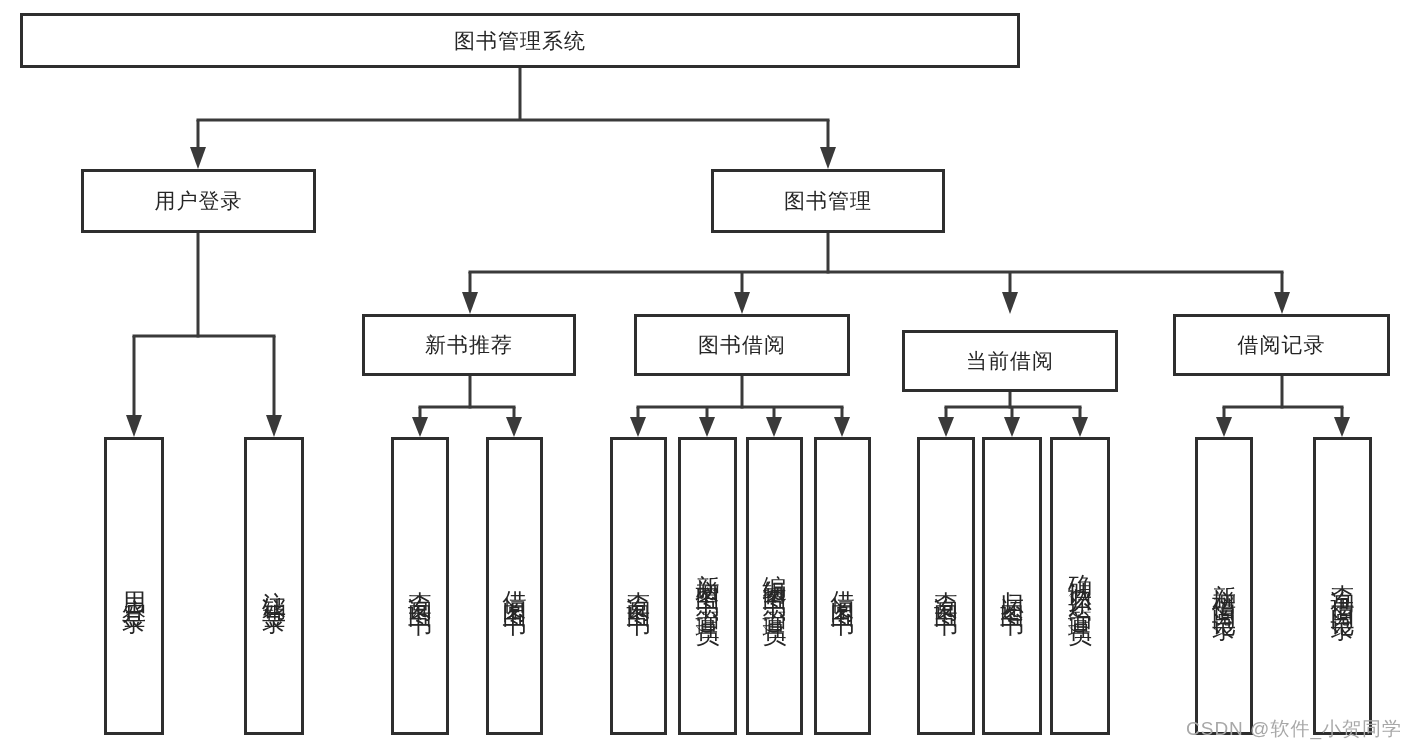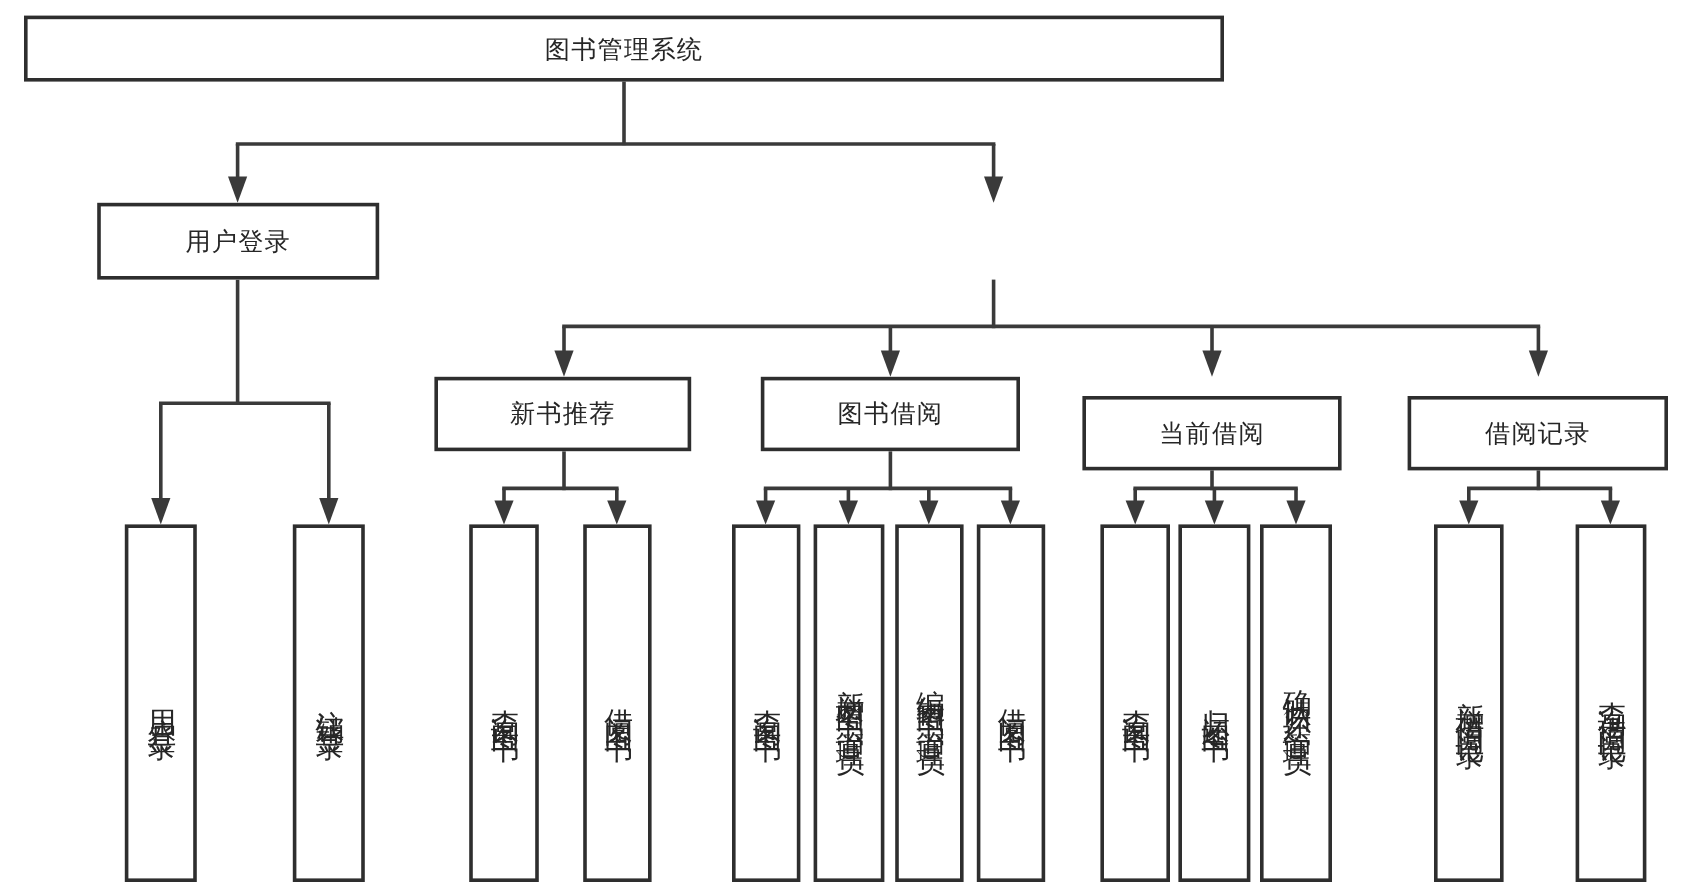--- a/index.html
+++ b/index.html
@@ -137,31 +137,34 @@
     </g>
   </svg>
 
   <div class="box" style="left:20px;top:13px;width:1000px;height:55px;">
     <span class="hlabel">图书管理系统</span>
   </div>
 
   <div class="box" style="left:81px;top:169px;width:235px;height:64px;">
     <span class="hlabel">用户登录</span>
   </div>
+  <div class="box" style="left:711px;top:169px;width:234px;height:64px;">
+    <span class="hlabel">图书管理</span>
+  </div>
 
   <div class="box" style="left:362px;top:314px;width:214px;height:62px;text-align:right;">
     <span class="hlabel">新书推荐</span>
   </div>
   <div class="box" style="left:634px;top:314px;width:216px;height:62px;">
     <span class="hlabel">图书借阅</span>
   </div>
   <div class="box" style="left:902px;top:330px;width:216px;height:62px;">
     <span class="hlabel">当前借阅</span>
   </div>
-  <div class="box" style="left:1173px;top:314px;width:217px;height:62px;margin-top:16px;">
+  <div class="box" style="left:1173px;top:314px;width:217px;height:62px;">
     <span class="hlabel">借阅记录</span>
   </div>
 
   <div class="box" style="left:104px;top:437px;width:60px;height:298px;">
     <span class="leaf-label">用户登录</span>
   </div>
   <div class="box" style="left:244px;top:437px;width:60px;height:298px;">
     <span class="leaf-label">注销登录</span>
   </div>
 
@@ -195,14 +198,15 @@
     <span class="leaf-label">确认归还（管理员）</span>
   </div>
 
   <div class="box" style="left:1195px;top:437px;width:58px;height:298px;">
     <span class="leaf-label">新增借阅记录</span>
   </div>
   <div class="box" style="left:1313px;top:437px;width:59px;height:298px;">
     <span class="leaf-label">查询借阅记录</span>
   </div>
 
+  <div class="watermark">CSDN @软件_小贺同学</div>
 
 </div>
 
 </body></html>

